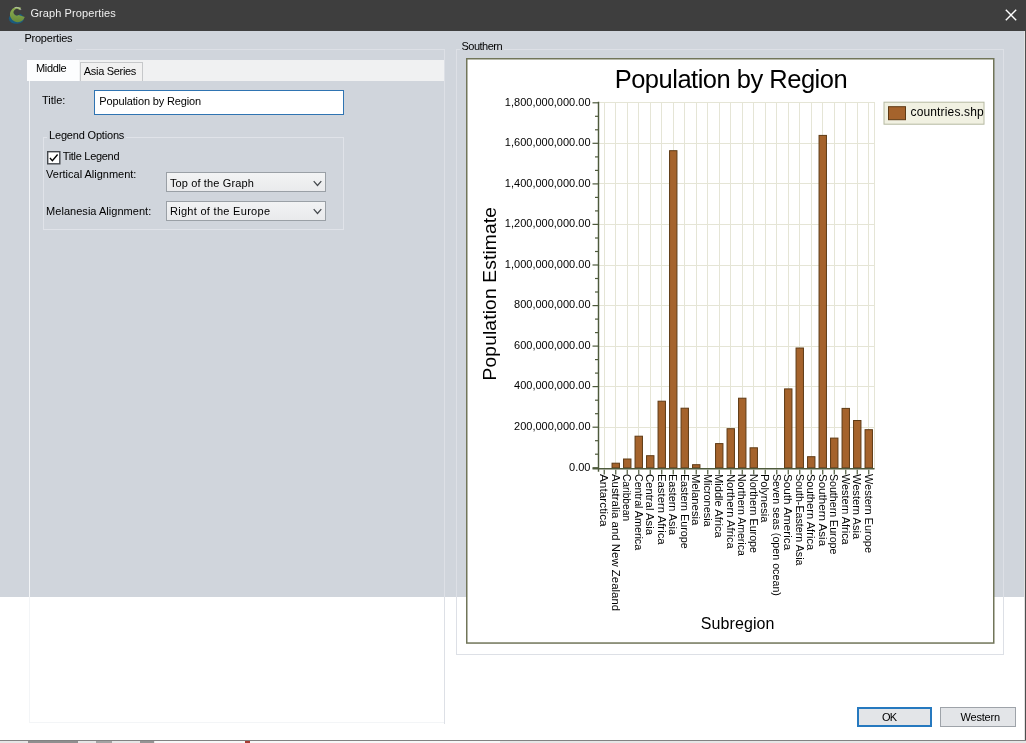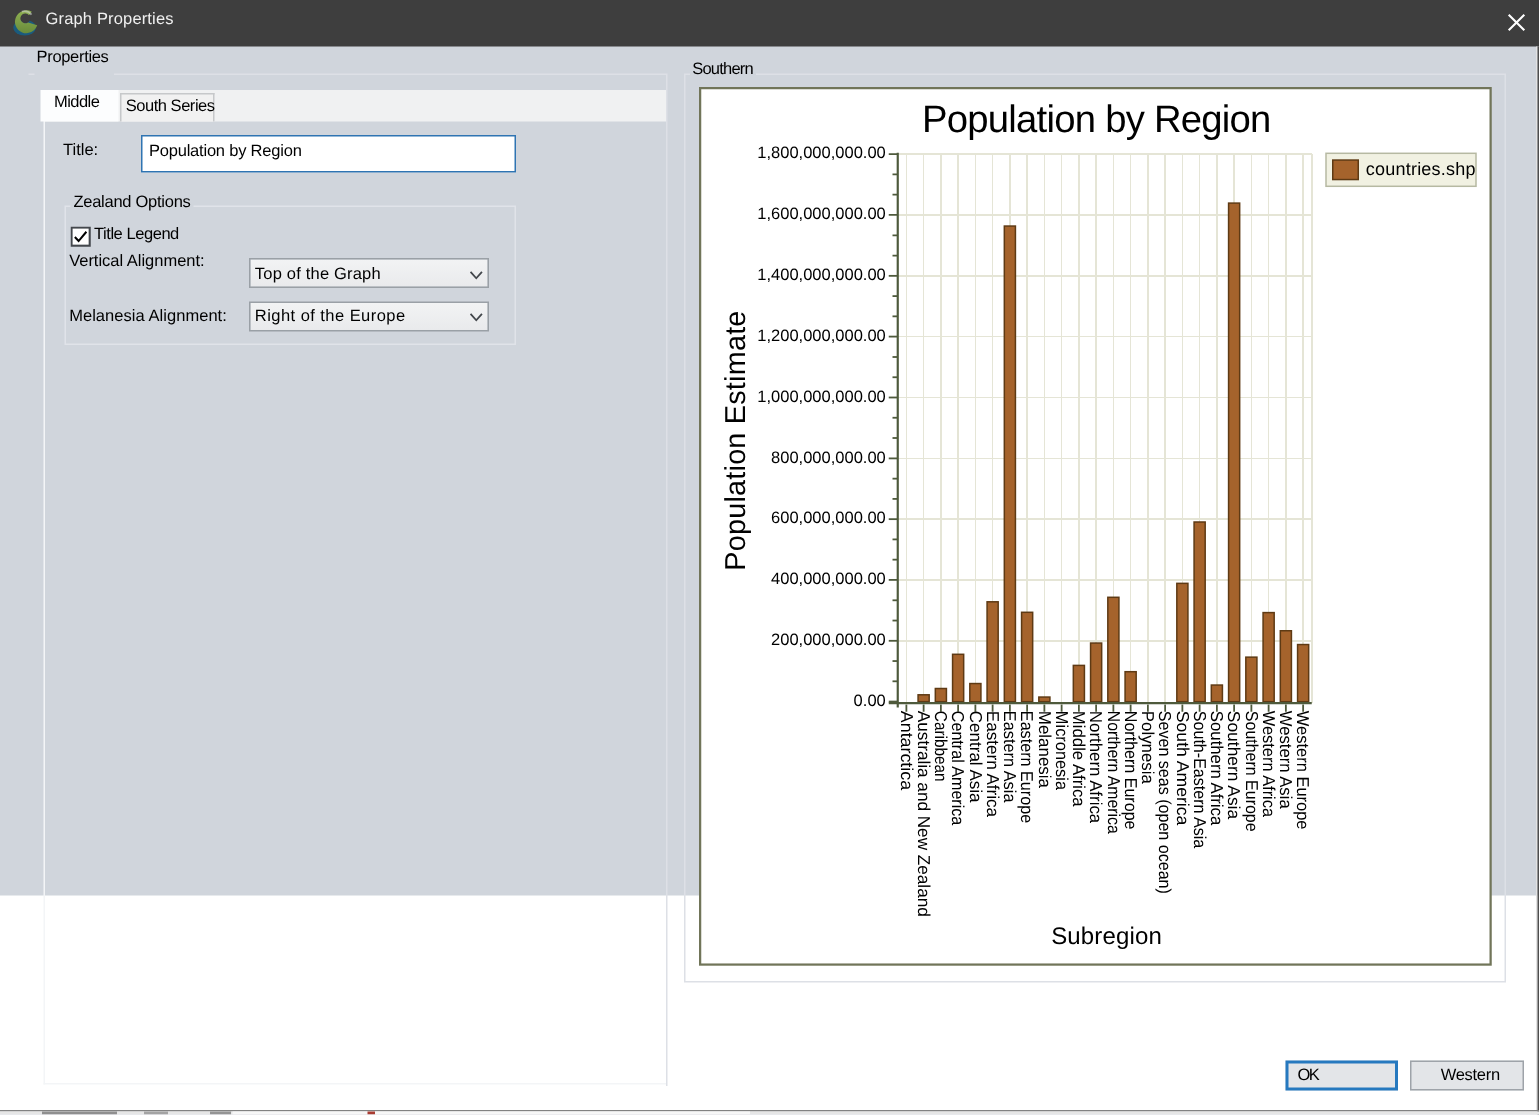--- a/index.html
+++ b/index.html
@@ -30,30 +30,30 @@
 
   <div class="ab t" style="left:24.4px;top:33px;letter-spacing:-0.22px">Properties</div>
   <div class="ab" style="left:19px;top:48.5px;width:4px;height:1px;background:#dde0e6"></div>
   <div class="ab" style="left:76px;top:48.5px;width:368px;height:1px;background:#dde0e6"></div>
   <div class="ab" style="left:443.5px;top:48.5px;width:1px;height:675px;background:#dde0e6"></div>
   <div class="ab" style="left:28.5px;top:60.3px;width:1px;height:662.5px;background:#f3f5f7"></div>
   <div class="ab" style="left:28.5px;top:722px;width:415px;height:1px;background:#f3f5f7"></div>
 
   <div class="ab" style="left:29.5px;top:60.3px;width:414px;height:20.7px;background:#f0f1f2"></div>
   <div class="ab" style="left:80px;top:62.4px;width:62.8px;height:18.6px;background:#f1f1f1;border:1px solid #c6c8ca;border-bottom:none"></div>
-  <div class="ab t" style="left:83.8px;top:65.9px;letter-spacing:-0.31px">South Series</div>
+  <div class="ab t" style="left:83.8px;top:65.9px;letter-spacing:-0.31px">Asia Series</div>
   <div class="ab" style="left:26.5px;top:60.3px;width:52.8px;height:20.7px;background:#fcfdfe"></div>
   <div class="ab t" style="left:36px;top:62.9px;letter-spacing:-0.36px">Middle</div>
 
   <div class="ab t" style="left:42px;top:94.8px">Title:</div>
   <div class="ab" style="left:93.5px;top:90px;width:250.4px;height:24.6px;background:#fff;border:1px solid #2f74b2"></div>
   <div class="ab t" style="left:99.3px;top:95.8px;letter-spacing:-0.14px">Population by Region</div>
 
   <div class="ab" style="left:43px;top:137px;width:301px;height:92.5px;border:1px solid #e0e3e9"></div>
-  <div class="ab t" style="left:47px;top:129.6px;letter-spacing:-0.18px;background:#d0d5dc;padding:0 2px">Zealand Options</div>
+  <div class="ab t" style="left:47px;top:129.6px;letter-spacing:-0.18px;background:#d0d5dc;padding:0 2px">Legend Options</div>
   <svg class="ab" style="left:47px;top:151.3px" width="13.5" height="13.5" viewBox="0 0 13.5 13.5">
       <rect x="0.7" y="0.7" width="12.1" height="12.1" fill="#fff" stroke="#44484d" stroke-width="1.4"></rect>
       <path d="M2.9 7 L5.4 9.7 L10.6 3.5" stroke="#000" stroke-width="1.35" fill="none"></path>
     </svg>
   <div class="ab t" style="left:62.7px;top:150.5px;letter-spacing:-0.3px">Title Legend</div>
 
   <div class="ab t" style="left:46.1px;top:169px;letter-spacing:-0.01px">Vertical Alignment:</div>
   <div class="ab" style="left:166px;top:172.4px;width:160px;height:19.8px;background:linear-gradient(#f2f3f4,#e9eaec);border:1px solid #9aa0a6"></div>
   <div class="ab t" style="left:169.9px;top:178px;letter-spacing:0.13px">Top of the Graph</div>
   <svg class="ab" style="left:312.5px;top:179.5px" width="9" height="7" viewBox="0 0 9 7">
@@ -227,21 +227,21 @@
 </g>
 <text x="264.9" y="30.1" text-anchor="middle" font-family="Liberation Sans, sans-serif" font-size="25.5" letter-spacing="-0.5" fill="#000">Population by Region</text>
 <text x="271.7" y="571.2" text-anchor="middle" font-family="Liberation Sans, sans-serif" font-size="16" letter-spacing="0.1" fill="#000">Subregion</text>
 <text x="30.5" y="235.7" text-anchor="middle" font-family="Liberation Sans, sans-serif" font-size="19.2" letter-spacing="0.15" fill="#000" transform="rotate(-90 30.5 235.7)">Population Estimate</text>
 <rect x="418.0" y="44.2" width="100" height="22" fill="#f1f1e2" stroke="#b6b9a2" stroke-width="1"></rect>
 <rect x="422.5" y="48.7" width="17" height="13" fill="#a5632c" stroke="#5e3a14" stroke-width="1"></rect>
 <text x="444.5" y="58.4" font-family="Liberation Sans, sans-serif" font-size="12" letter-spacing="0.15" fill="#000">countries.shp</text>
 </svg>
 
   <div class="ab" style="left:856.5px;top:707.3px;width:75px;height:19.4px;background:#e3e5e8;border:2px solid #2679bf"></div>
-  <div class="ab t" style="left:865px;top:711.9px;width:75px;text-align:left;letter-spacing:-1px">OK</div>
+  <div class="ab t" style="left:821px;top:711.9px;width:75px;text-align:right;letter-spacing:-1px">OK</div>
   <div class="ab" style="left:940px;top:707.3px;width:75.5px;height:19.4px;background:#e3e5e8;border:1px solid #9ea3a9"></div>
   <div class="ab t" style="left:960.5px;top:712.2px;letter-spacing:-0.2px">Western</div>
 
   <div class="ab" style="left:1024px;top:31px;width:1px;height:709px;background:#e2e2e2"></div>
   <div class="ab" style="left:1025px;top:31px;width:1px;height:712px;background:#4e4e4e"></div>
   <div class="ab" style="left:0;top:739.5px;width:1026px;height:1.3px;background:#828282"></div>
   <div class="ab" style="left:0;top:740.8px;width:1026px;height:2.2px;background:#e6e6e6"></div>
   <div class="ab" style="left:155px;top:740.8px;width:345px;height:2.2px;background:#f7f7f7"></div>
   <div class="ab" style="left:28px;top:740.8px;width:50px;height:2.2px;background:#8f8f8f"></div>
   <div class="ab" style="left:96px;top:740.8px;width:16px;height:2.2px;background:#a3a3a3"></div>

